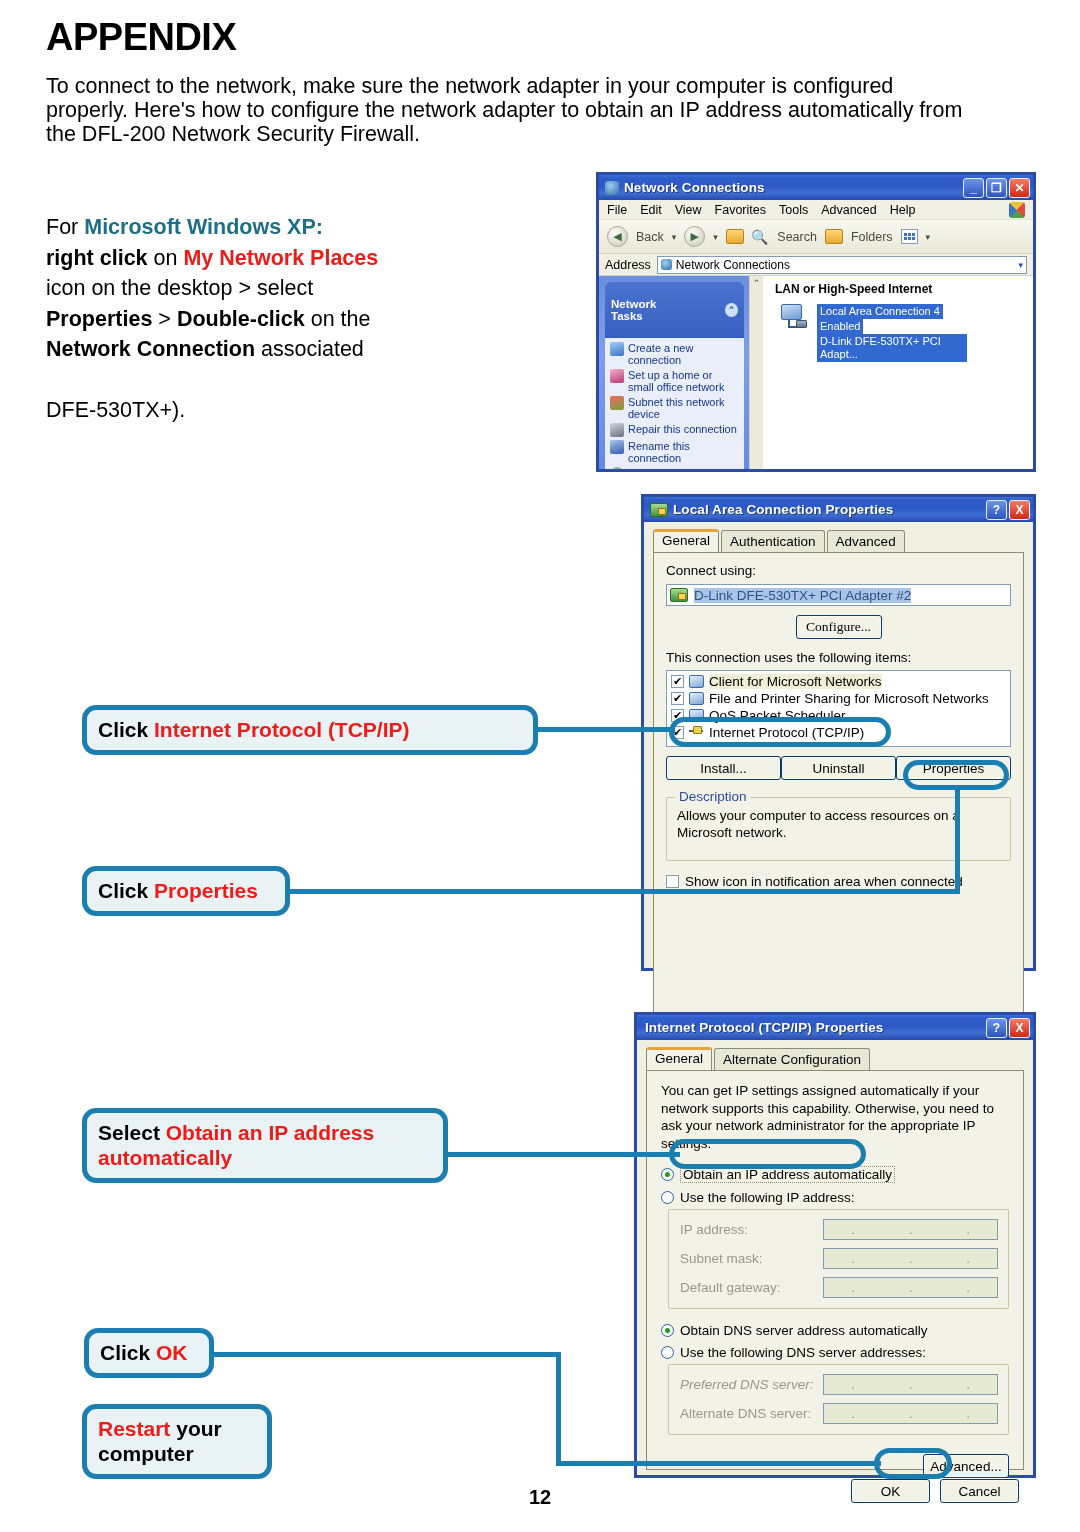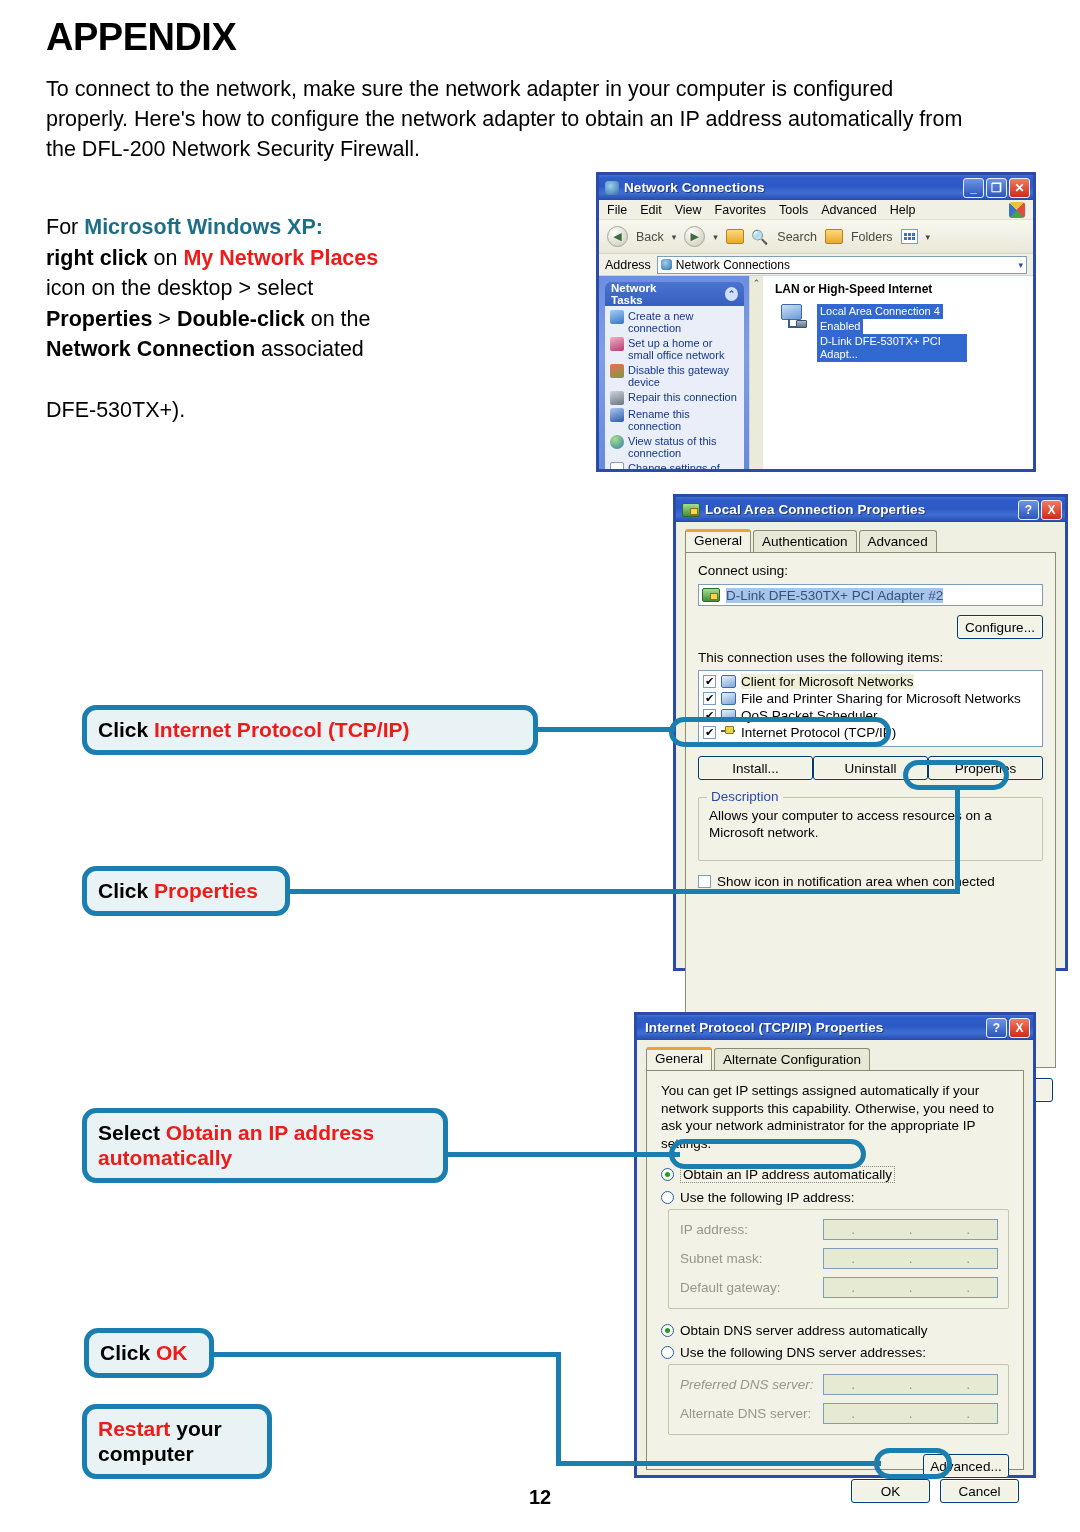--- a/index.html
+++ b/index.html
@@ -13,21 +13,21 @@
   }
 
   
   #page-title {
     position:absolute; left:46px; top:16px;
     font-size:38px; font-weight:bold; letter-spacing:-0.5px;
     color:#000;
   }
   #intro-paragraph {
     position:absolute; left:46px; top:74px; width:935px;
-    font-size:21.5px; line-height:30px; color:#000;
+    font-size:21.5px; line-height:24px; color:#000;
   }
   #os-instructions {
     position:absolute; left:46px; top:212px; width:500px;
     font-size:21.5px; line-height:30.5px; color:#000;
   }
   .t-teal { color:#1d6e87; font-weight:bold; }
   .t-red  { color:#ee1b19; font-weight:bold; }
   .t-bold { font-weight:bold; }
 
   #page-number {
@@ -220,21 +220,21 @@
     background:linear-gradient(180deg,#6c8ee0,#7f9ee8 35%,#5f84dc);
     padding:6px 5px 0 6px;
   }
   .ex-panel {
     background:#e9eef8; border-radius:5px;
     margin-bottom:9px; overflow:hidden;
   }
   .ex-panel-hd {
     background:linear-gradient(180deg,#4b74d0,#365fc0);
     color:#fff; font-size:11.5px; font-weight:bold;
-    padding:0 6px; display:flex; align-items:center;gap:40px;
+    padding:16px 6px; display:flex; align-items:center;gap:40px;
   }
   .ex-panel-hd .circ {
     margin-left:auto; width:14px; height:14px; border-radius:50%;
     background:#cfe0f7; color:#2a4ba8;
     display:flex; align-items:center; justify-content:center;
     font-size:9px; font-weight:bold;
   }
   .ex-panel-bd { padding:4px 5px 6px 5px; }
   .ex-link {
     display:flex; gap:4px; font-size:11px; color:#14368c;
@@ -426,21 +426,21 @@
           <div class="ex-link">
             <span class="ico" style="background:linear-gradient(160deg,#9fd0f7,#3b72c4);"></span>
             <span>Create a new connection</span>
           </div>
           <div class="ex-link">
             <span class="ico" style="background:linear-gradient(160deg,#f7b0c8,#b43b72);"></span>
             <span>Set up a home or small office network</span>
           </div>
           <div class="ex-link">
             <span class="ico" style="background:linear-gradient(160deg,#ef6a5a,#7a9e3c);"></span>
-            <span>Disable this gateway device</span>
+            <span>Subnet this network device</span>
           </div>
           <div class="ex-link">
             <span class="ico" style="background:linear-gradient(160deg,#cfd4dc,#6a7482);"></span>
             <span>Repair this connection</span>
           </div>
           <div class="ex-link">
             <span class="ico" style="background:linear-gradient(160deg,#a9c9ef,#2f5ba8);"></span>
             <span>Rename this connection</span>
           </div>
           <div class="ex-link">
@@ -474,21 +474,21 @@
         <span style="display:flex; flex-direction:column; align-items:flex-start; gap:0;">
           <span class="ex-item-text">Local Area Connection 4</span>
           <span class="ex-item-text">Enabled</span>
           <span class="ex-item-text" style="max-width:150px;">D-Link DFE-530TX+ PCI Adapt...</span>
         </span>
       </div>
     </div>
   </div>
 </div>
 
-<div class="xpwin" style="left:641px; top:494px; width:395px; height:477px;margin-left:32px;">
+<div class="xpwin" style="left:641px; top:494px; width:395px; height:477px;">
 
   <div class="xp-titlebar">
     <span class="xp-titleicon nicicon"></span>
     <span class="xp-title">Local Area Connection Properties</span>
     <span class="xp-btns">
       <span class="xp-btn help">?</span>
       <span class="xp-btn close">X</span>
     </span>
   </div>
 
@@ -500,21 +500,21 @@
 
   <div class="xp-tabpanel" style="height:516px; padding:10px 12px 0 12px;">
 
     <div class="xp-label">Connect using:</div>
 
     <div class="xp-inputbox" style="margin-top:6px;">
       <span class="nicicon" style="margin-right:6px;"></span>
       <span style="background:#a8c4e8; color:#30537f;">D-Link DFE-530TX+ PCI Adapter #2</span>
     </div>
 
-    <div style="display:flex; justify-content:flex-end; margin-top:9px;">
+    <div style="display:flex; justify-content:center; margin-top:9px;font-family:Liberation Serif, serif;">
       <span class="xp-btn2">Configure...</span>
     </div>
 
     <div class="xp-label" style="margin-top:11px;">This connection uses the following items:</div>
 
     <div class="xp-listbox" style="margin-top:5px; height:77px;">
       <div class="row" style="gap:5px; padding:1px 2px;">
         <span class="chk">✔</span>
         <span class="monicon"></span>
         <span class="xp-label" style="background:#efefd8;">Client for Microsoft Networks</span>

